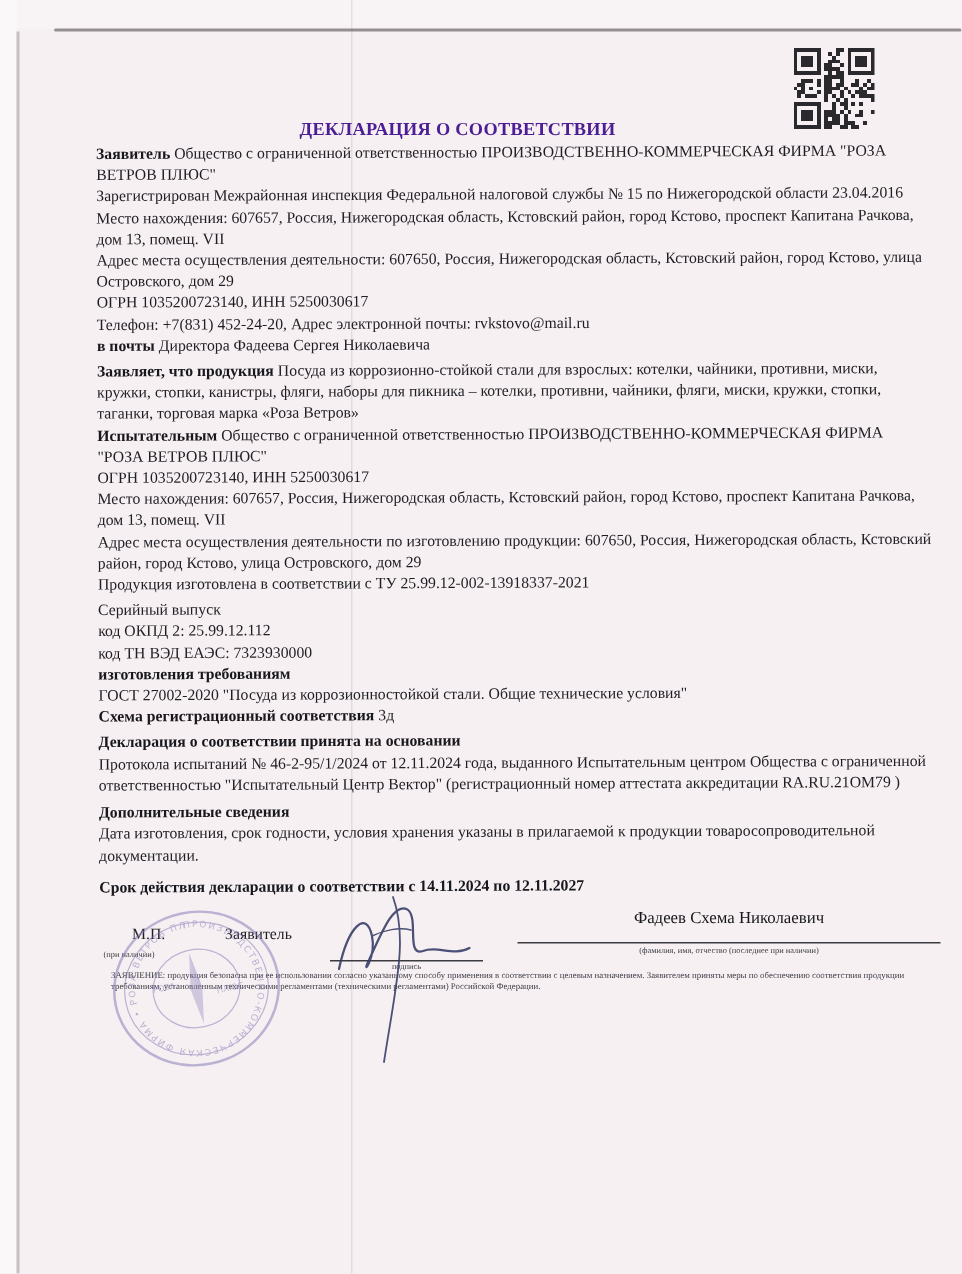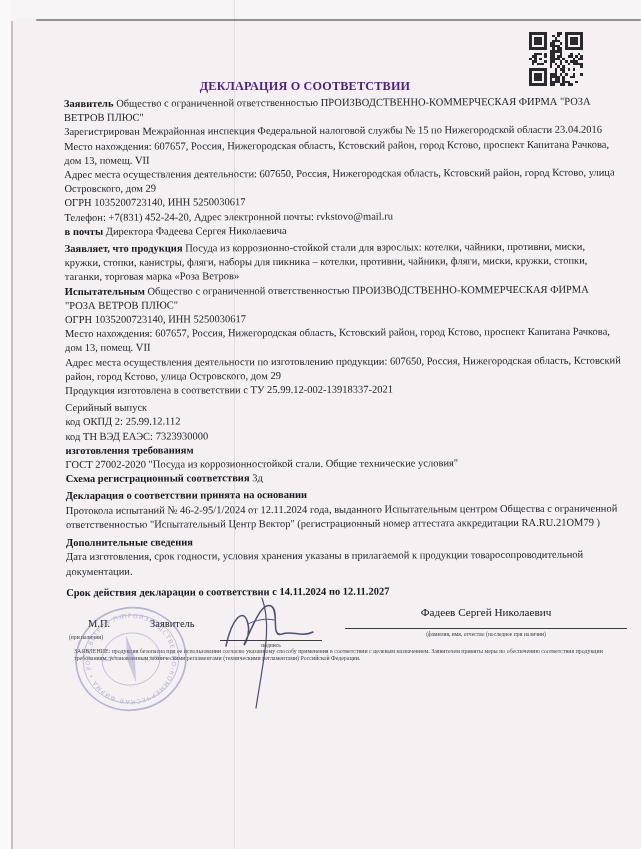--- a/index.html
+++ b/index.html
@@ -224,21 +224,21 @@
   <p class="ln g7"><b>Срок действия декларации о соответствии с 14.11.2024 по 12.11.2027</b><span></span></p>
 </div>
 
 <div class="sig-row">
   <span class="mp">М.П.</span>
   <span class="mp-note">(при наличии)</span>
   <span class="role">Заявитель</span>
   <span class="sign-line"></span>
   <span class="sign-caption">подпись</span>
   <span class="name-wrap">
-    <span class="name">Фадеев Сергей Николаевич</span>
+    <span class="name">Фадеев Схема Николаевич</span>
     <span class="name-line"></span>
     <span class="name-caption">(фамилия, имя, отчество (последнее при наличии)</span>
   </span>
 </div>
 
 <div class="footer-note">ЗАЯВЛЕНИЕ: продукция безопасна при ее использовании согласно указанному способу применения в соответствии с целевым назначением. Заявителем приняты меры по обеспечению соответствия продукции требованиям, установленным техническими регламентами (техническими регламентами) Российской Федерации.</div>
 
 <div class="stamp">
   <svg width="142" height="114" viewBox="0 0 142 114">
     <g transform="rotate(-12 71 57)" opacity="0.48">

